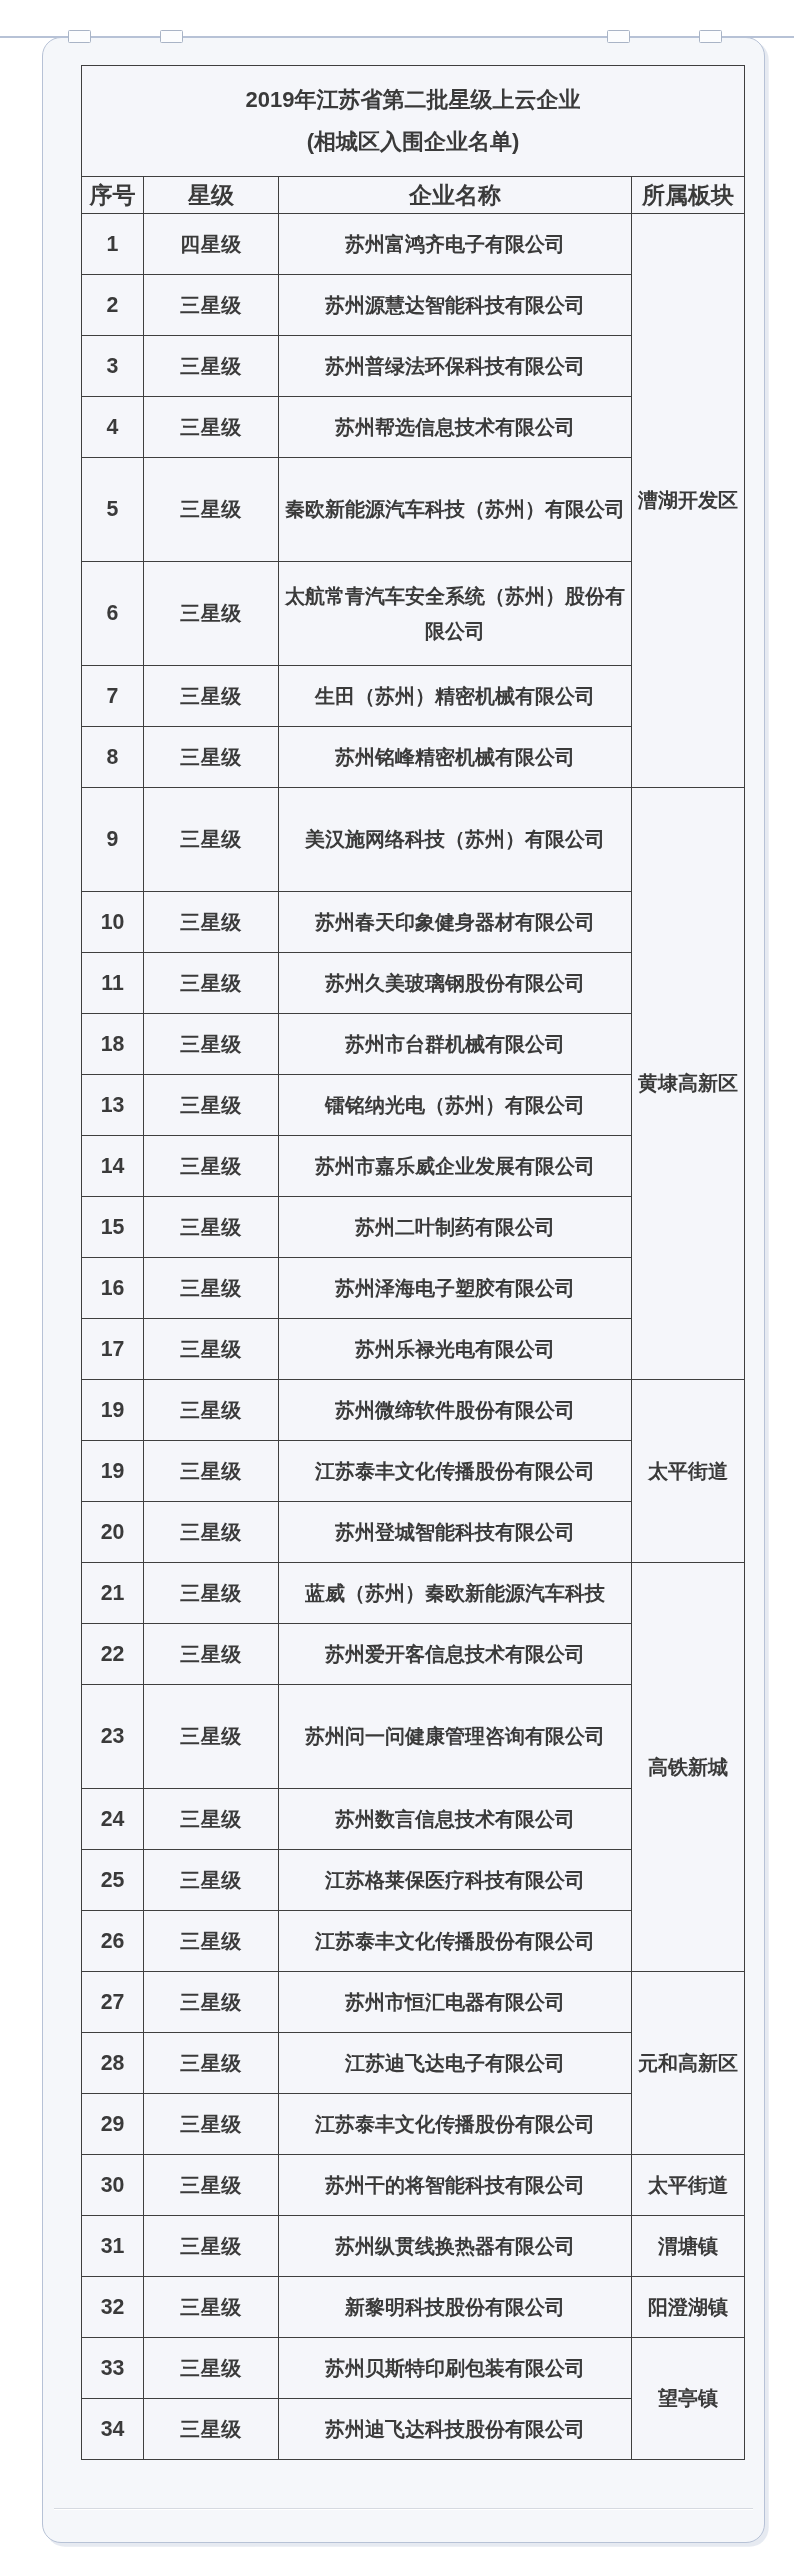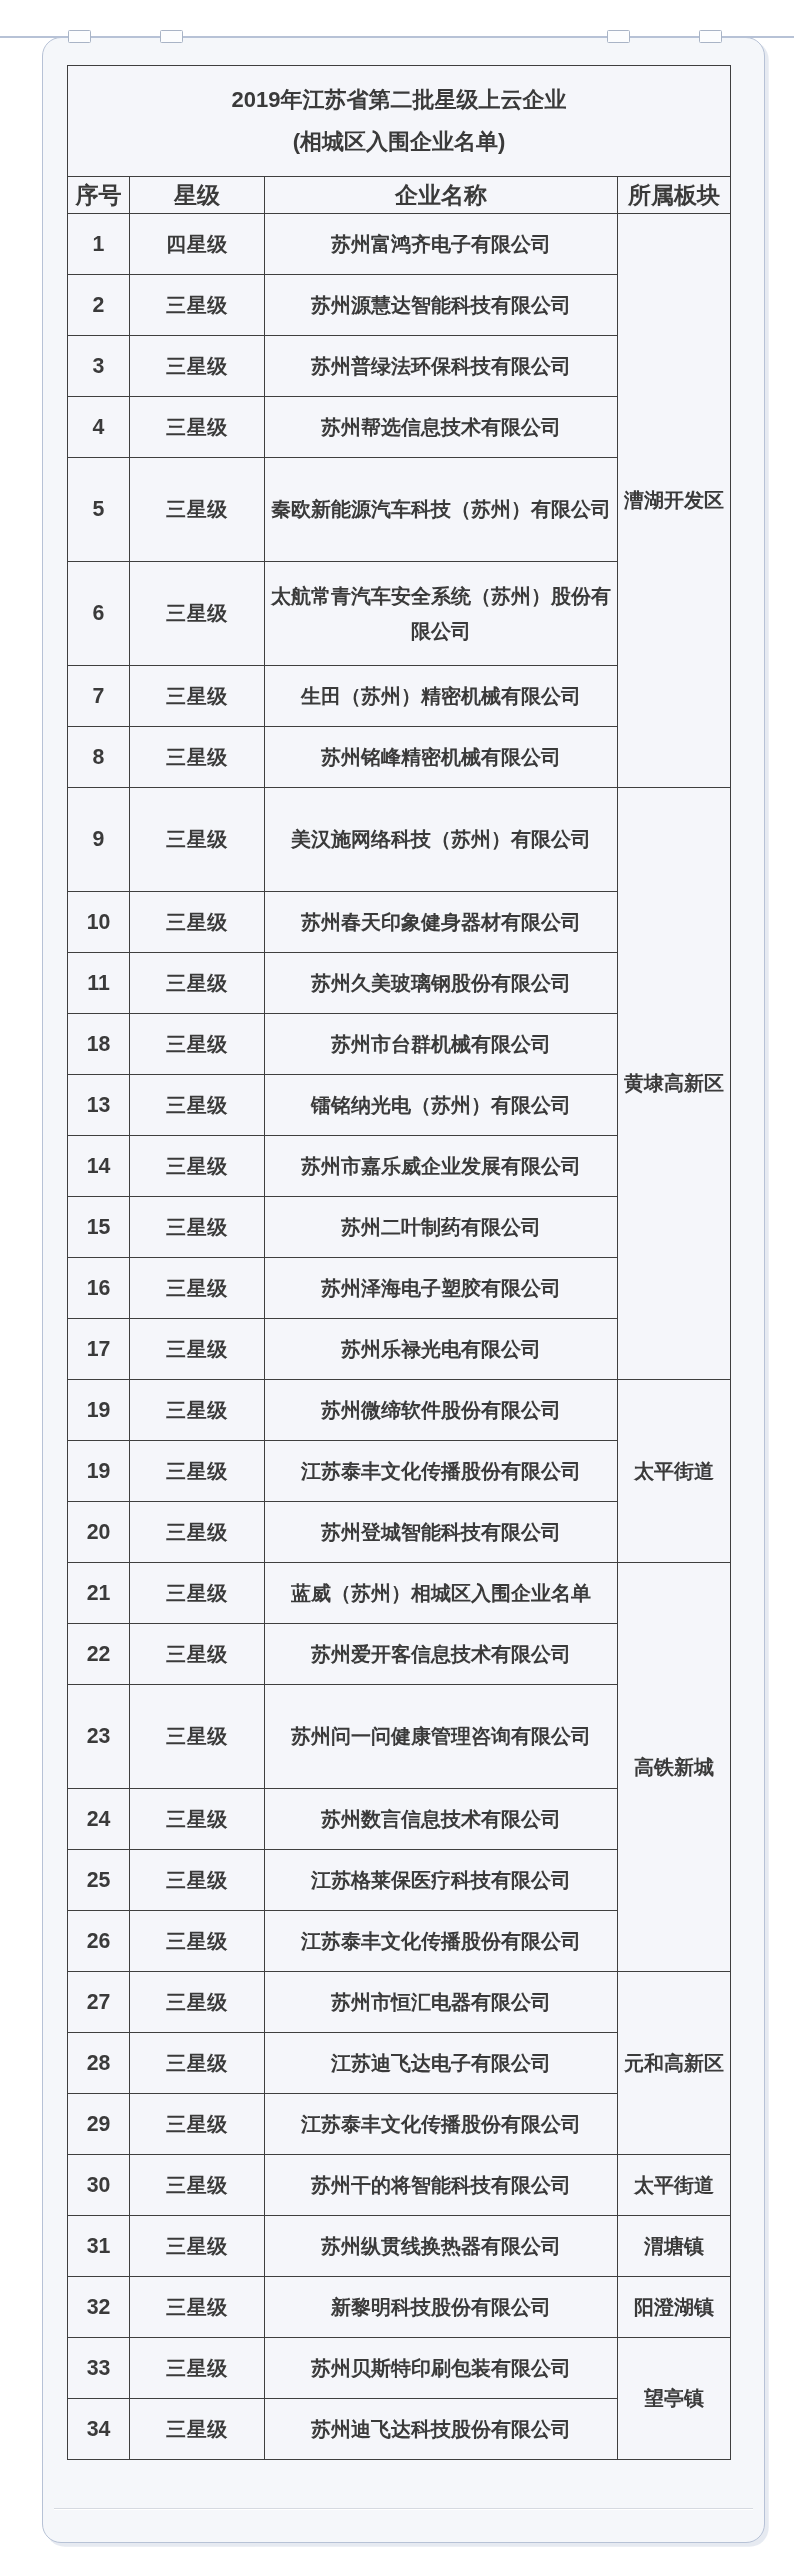--- a/index.html
+++ b/index.html
@@ -49,21 +49,21 @@
     height: 2506px;
     box-sizing: border-box;
     background: #f5f7fa;
     border: 1.5px solid #b7c2d6;
     border-radius: 19px;
     box-shadow: 3.7px 3.7px 0 rgba(183, 194, 214, 0.35);
     z-index: 1;
   }
   .table-wrap {
     position: absolute;
-    left: 67px;
+    left: 81px;
     top: 65px;
     width: 662px;
     z-index: 4;
   }
   table.enterprise {
     width: 662px;
     border-collapse: collapse;
     table-layout: fixed;
     color: #3a3a3a;
     font-weight: bold;
@@ -241,21 +241,21 @@
             <td class="td-company">江苏泰丰文化传播股份有限公司</td>
           </tr>
           <tr class="r-single">
             <td class="td-no">20</td>
             <td class="td-star">三星级</td>
             <td class="td-company">苏州登城智能科技有限公司</td>
           </tr>
           <tr class="r-single">
             <td class="td-no">21</td>
             <td class="td-star">三星级</td>
-            <td class="td-company">蓝威（苏州）相城区入围企业名单</td>
+            <td class="td-company">蓝威（苏州）秦欧新能源汽车科技</td>
             <td class="td-region" rowspan="6">高铁新城</td>
           </tr>
           <tr class="r-single">
             <td class="td-no">22</td>
             <td class="td-star">三星级</td>
             <td class="td-company">苏州爱开客信息技术有限公司</td>
           </tr>
           <tr class="r-tall">
             <td class="td-no">23</td>
             <td class="td-star">三星级</td>

